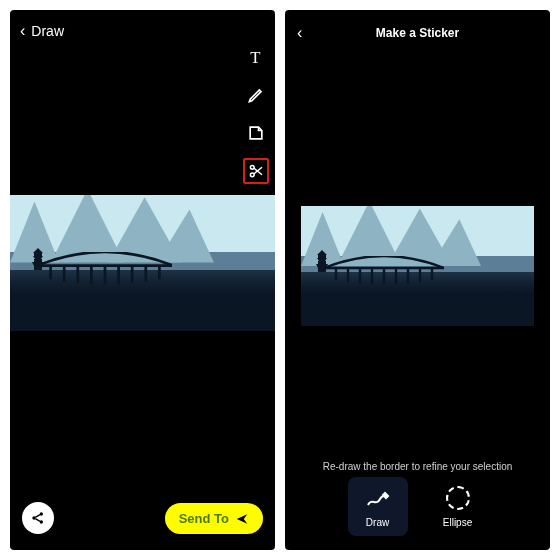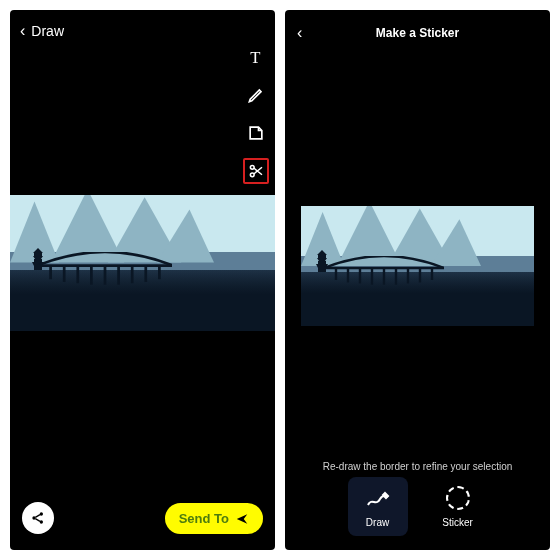--- a/index.html
+++ b/index.html
@@ -271,16 +271,16 @@
             <path d="M3 20c4-8 8 2 12-6 3-5 7-3 8-2"></path>
             <path d="M20 8l3 3-2 2-3-3z" fill="#fff"></path>
           </svg>
       </div>
       <span>Draw</span>
     </div>
     <div class="mode">
       <div class="ic">
           <div class="dashed-ell"></div>
         </div>
-      <span>Sticker</span>
+      <span>Ellipse</span>
     </div>
   </div>
 </div>
 
 </body></html>

